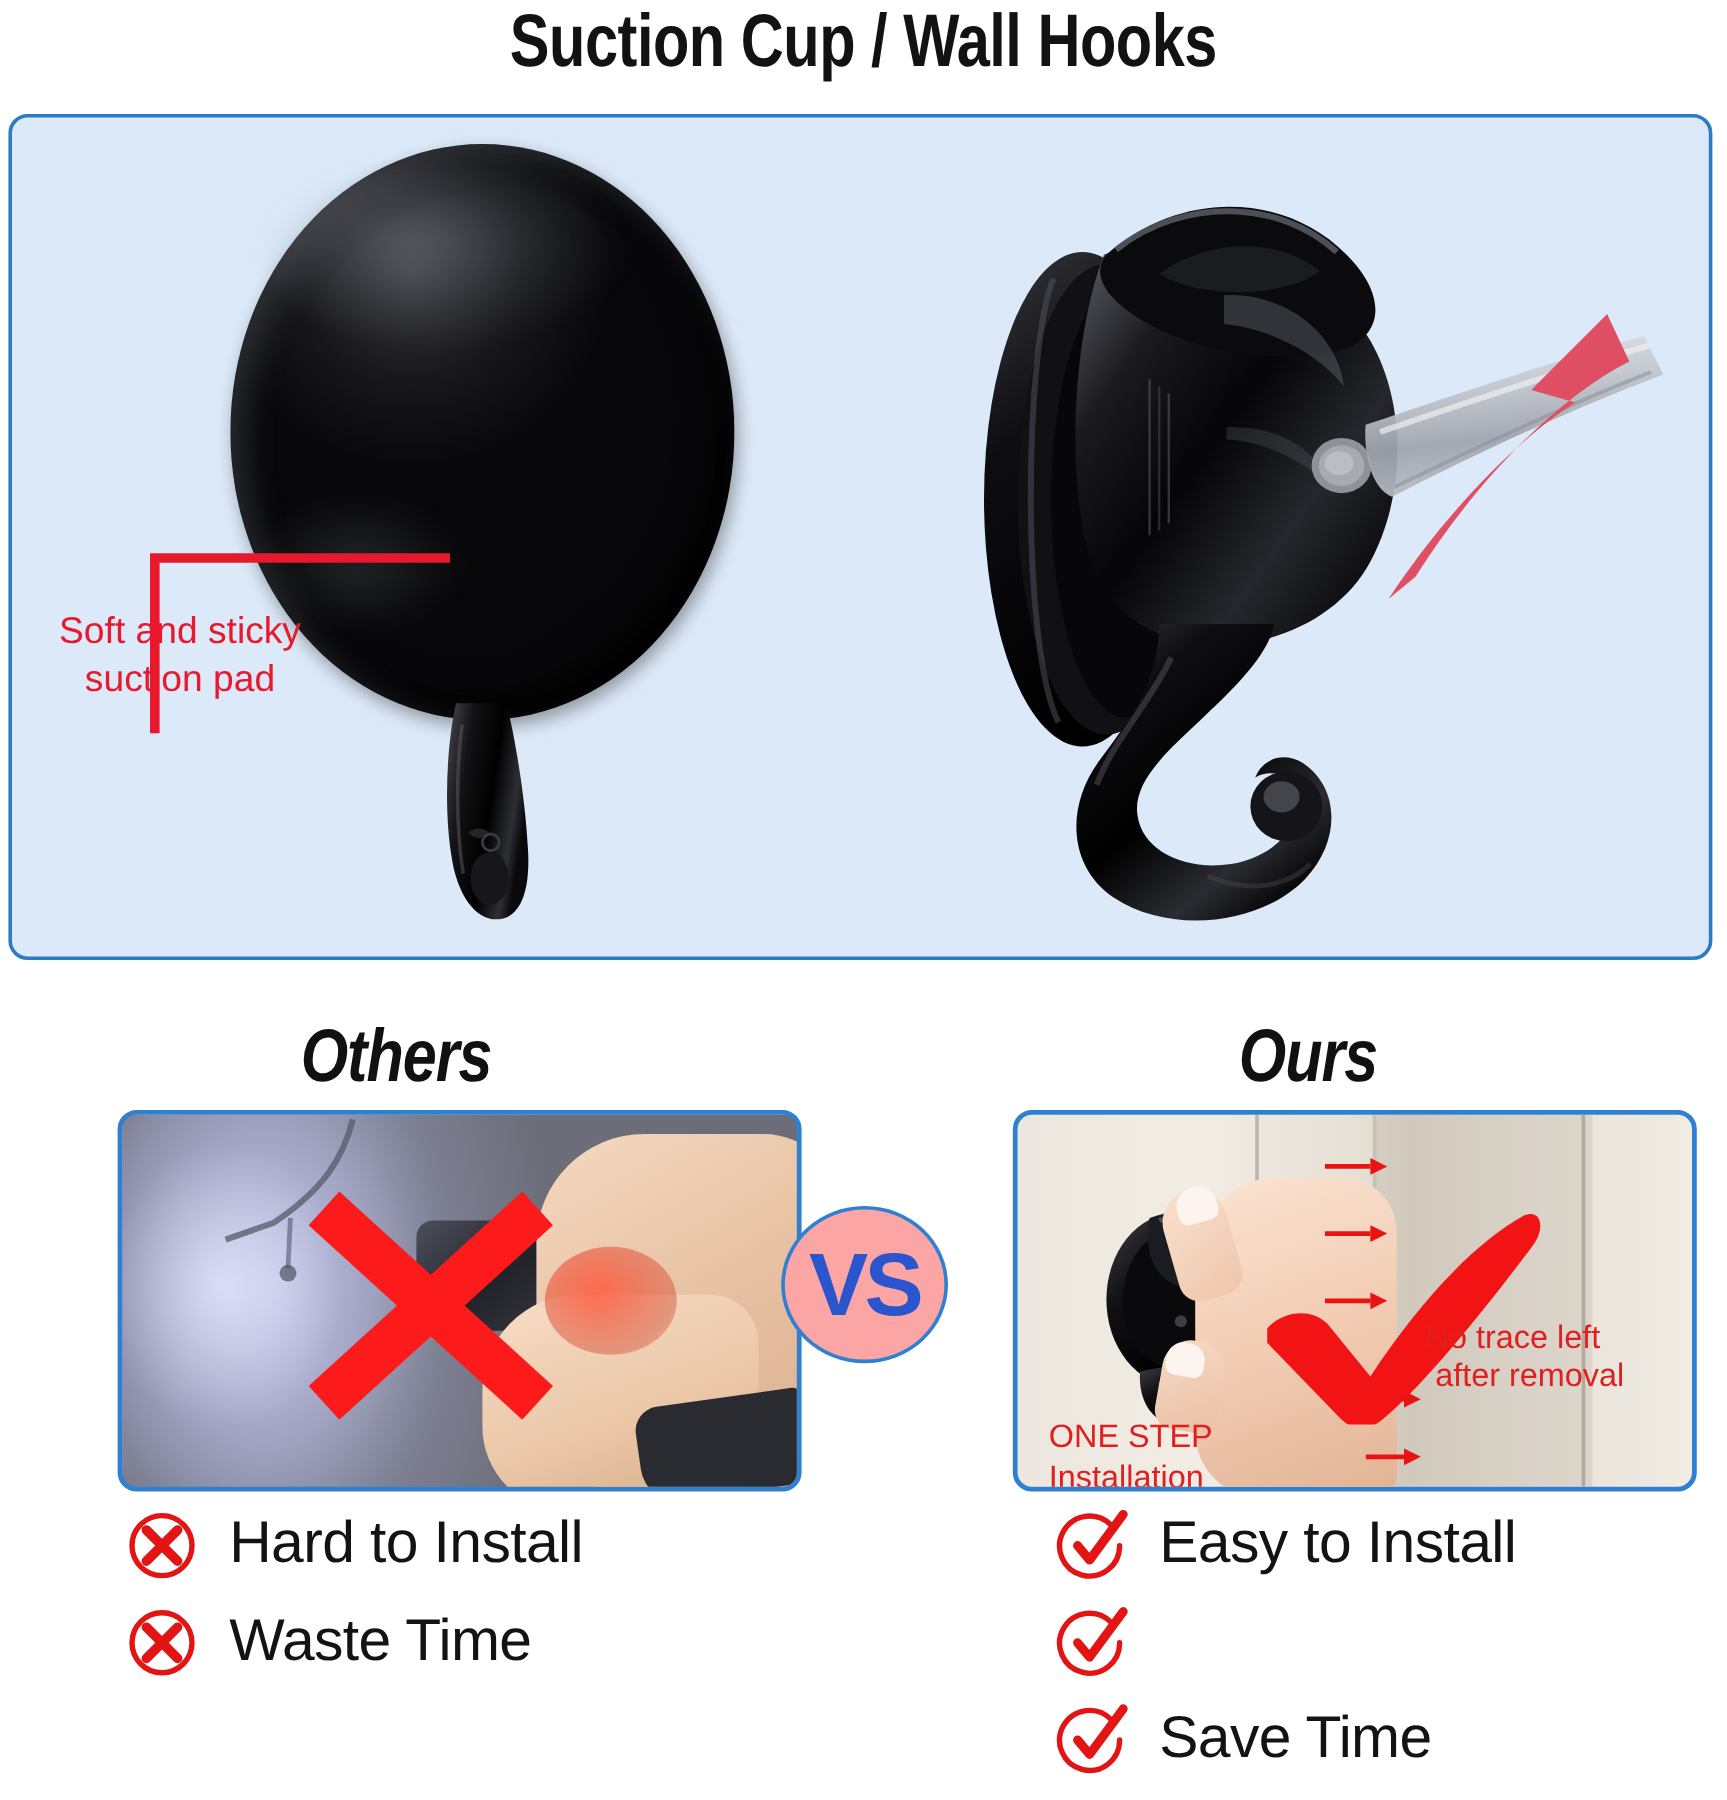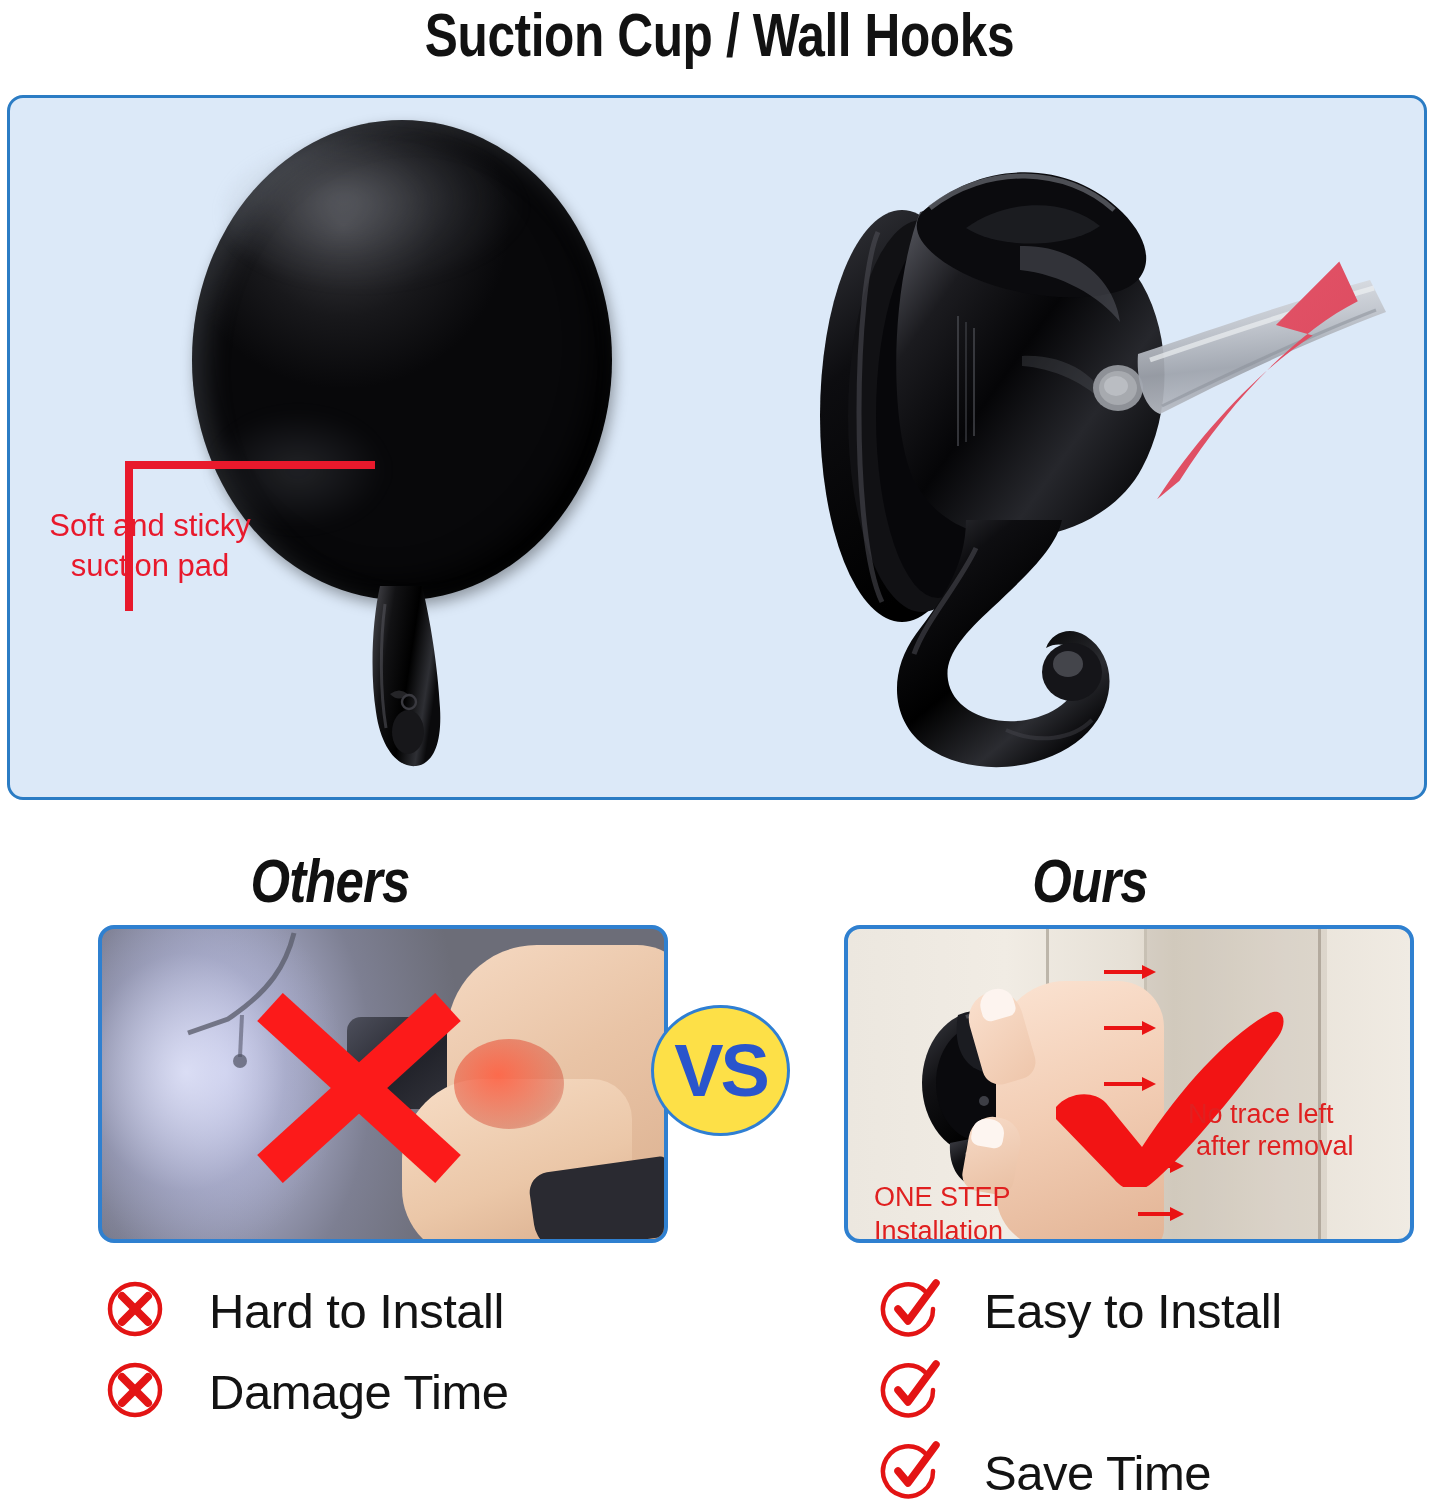--- a/index.html
+++ b/index.html
@@ -101,31 +101,31 @@
   }
   .ours-note-sm{
     position:absolute;color:#e02020;font-size:27px;line-height:1.25;
     white-space:nowrap;
   }
 
   
   #vs-badge{
     position:absolute;left:651px;top:1005px;width:133px;height:125px;
     border:3px solid #2f7fd3;border-radius:50%;
-    background:#fde047;
+    background:#fca5a5;
     display:flex;align-items:center;justify-content:center;
     font-size:74px;font-weight:bold;color:#2a55cc;
     letter-spacing:-3px;
   }
 
   
   .blist{position:absolute;top:1258px;width:640px;}
   #blist-left{left:105px;}
   #blist-right{left:880px;}
-  .brow{display:flex;align-items:flex-end;height:81px;gap:18px;}
+  .brow{display:flex;align-items:flex-start;height:81px;}
   .bicon{width:60px;height:60px;flex:0 0 60px;margin-right:26px;}
   .blabel{font-size:49px;color:#131313;white-space:nowrap;letter-spacing:-0.5px;}
 </style>
 </head>
 <body>
 
 <div id="title">Suction Cup / Wall Hooks</div>
 
 <div id="hero">
 
@@ -368,21 +368,21 @@
       <line x1="43" y1="17" x2="17" y2="43" stroke="#e31414" stroke-width="8" stroke-linecap="round"></line>
     </svg>
     <span class="blabel">Hard to Install</span>
   </div>
   <div class="brow">
     <svg class="bicon" viewBox="0 0 60 60">
       <circle cx="30" cy="30" r="25" fill="none" stroke="#e31414" stroke-width="4.5"></circle>
       <line x1="17" y1="17" x2="43" y2="43" stroke="#e31414" stroke-width="8" stroke-linecap="round"></line>
       <line x1="43" y1="17" x2="17" y2="43" stroke="#e31414" stroke-width="8" stroke-linecap="round"></line>
     </svg>
-    <span class="blabel">Damage Time</span>
+    <span class="blabel">Waste Time</span>
   </div>
 </div>
 
 <div id="blist-right" class="blist">
   <div class="brow">
     <svg class="bicon" viewBox="0 0 60 60">
       <path d="M46 13 A25 25 0 1 0 53 30" fill="none" stroke="#e31414" stroke-width="4.5" stroke-linecap="round"></path>
       <path d="M18 30 L28 42 L56 4" fill="none" stroke="#e31414" stroke-width="7.5" stroke-linecap="round" stroke-linejoin="round"></path>
     </svg>
     <span class="blabel">Easy to Install</span>

